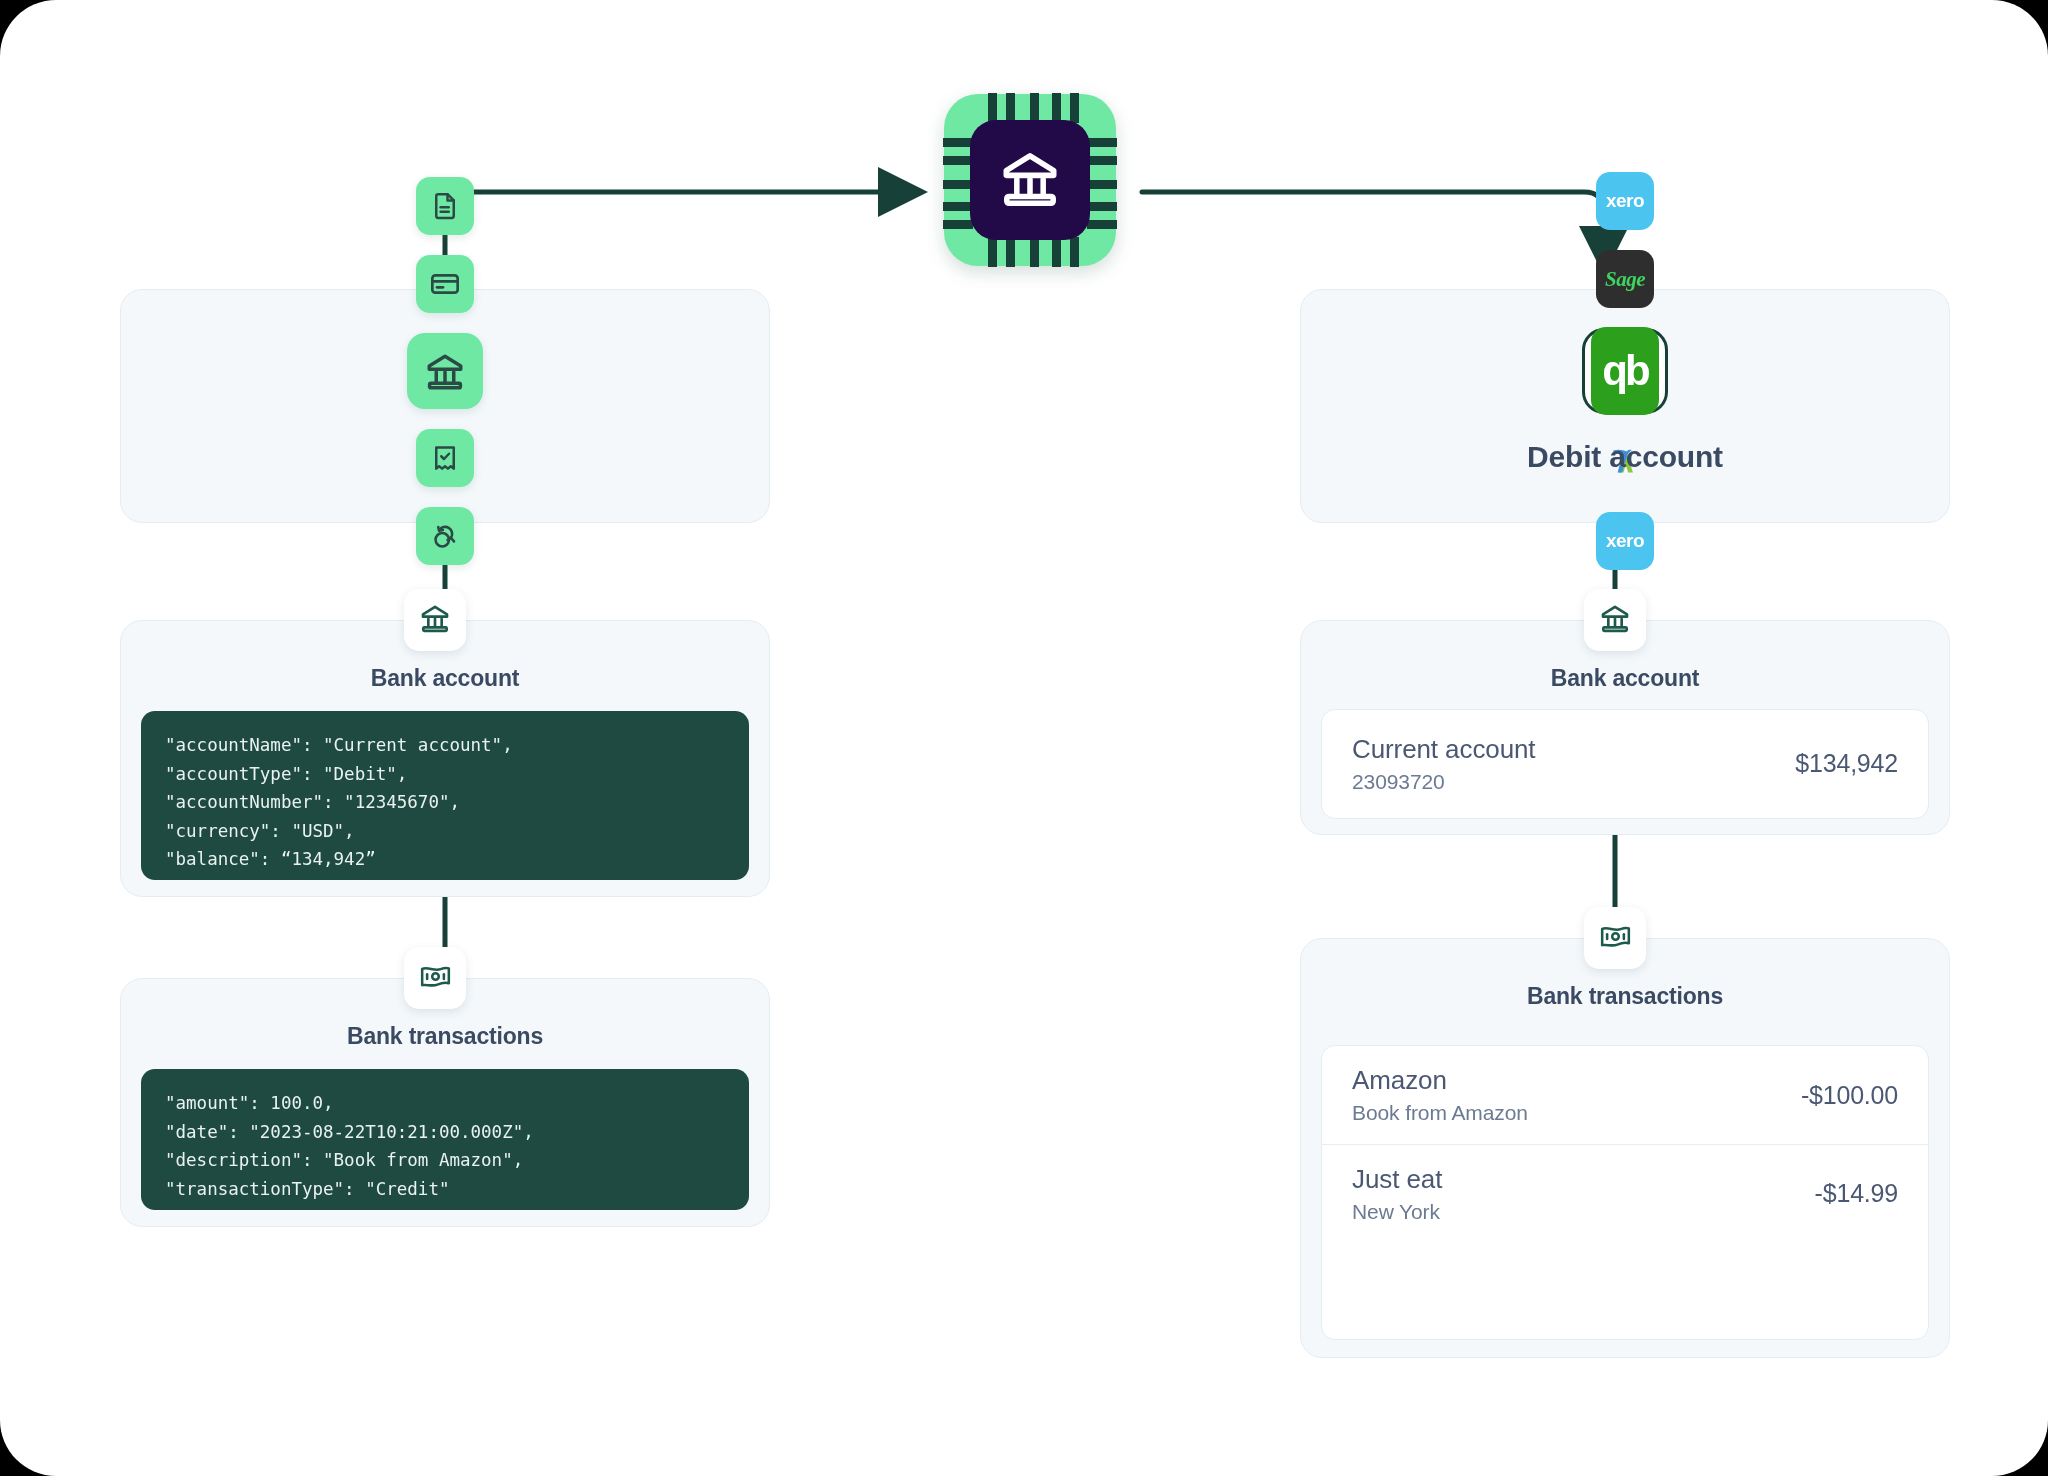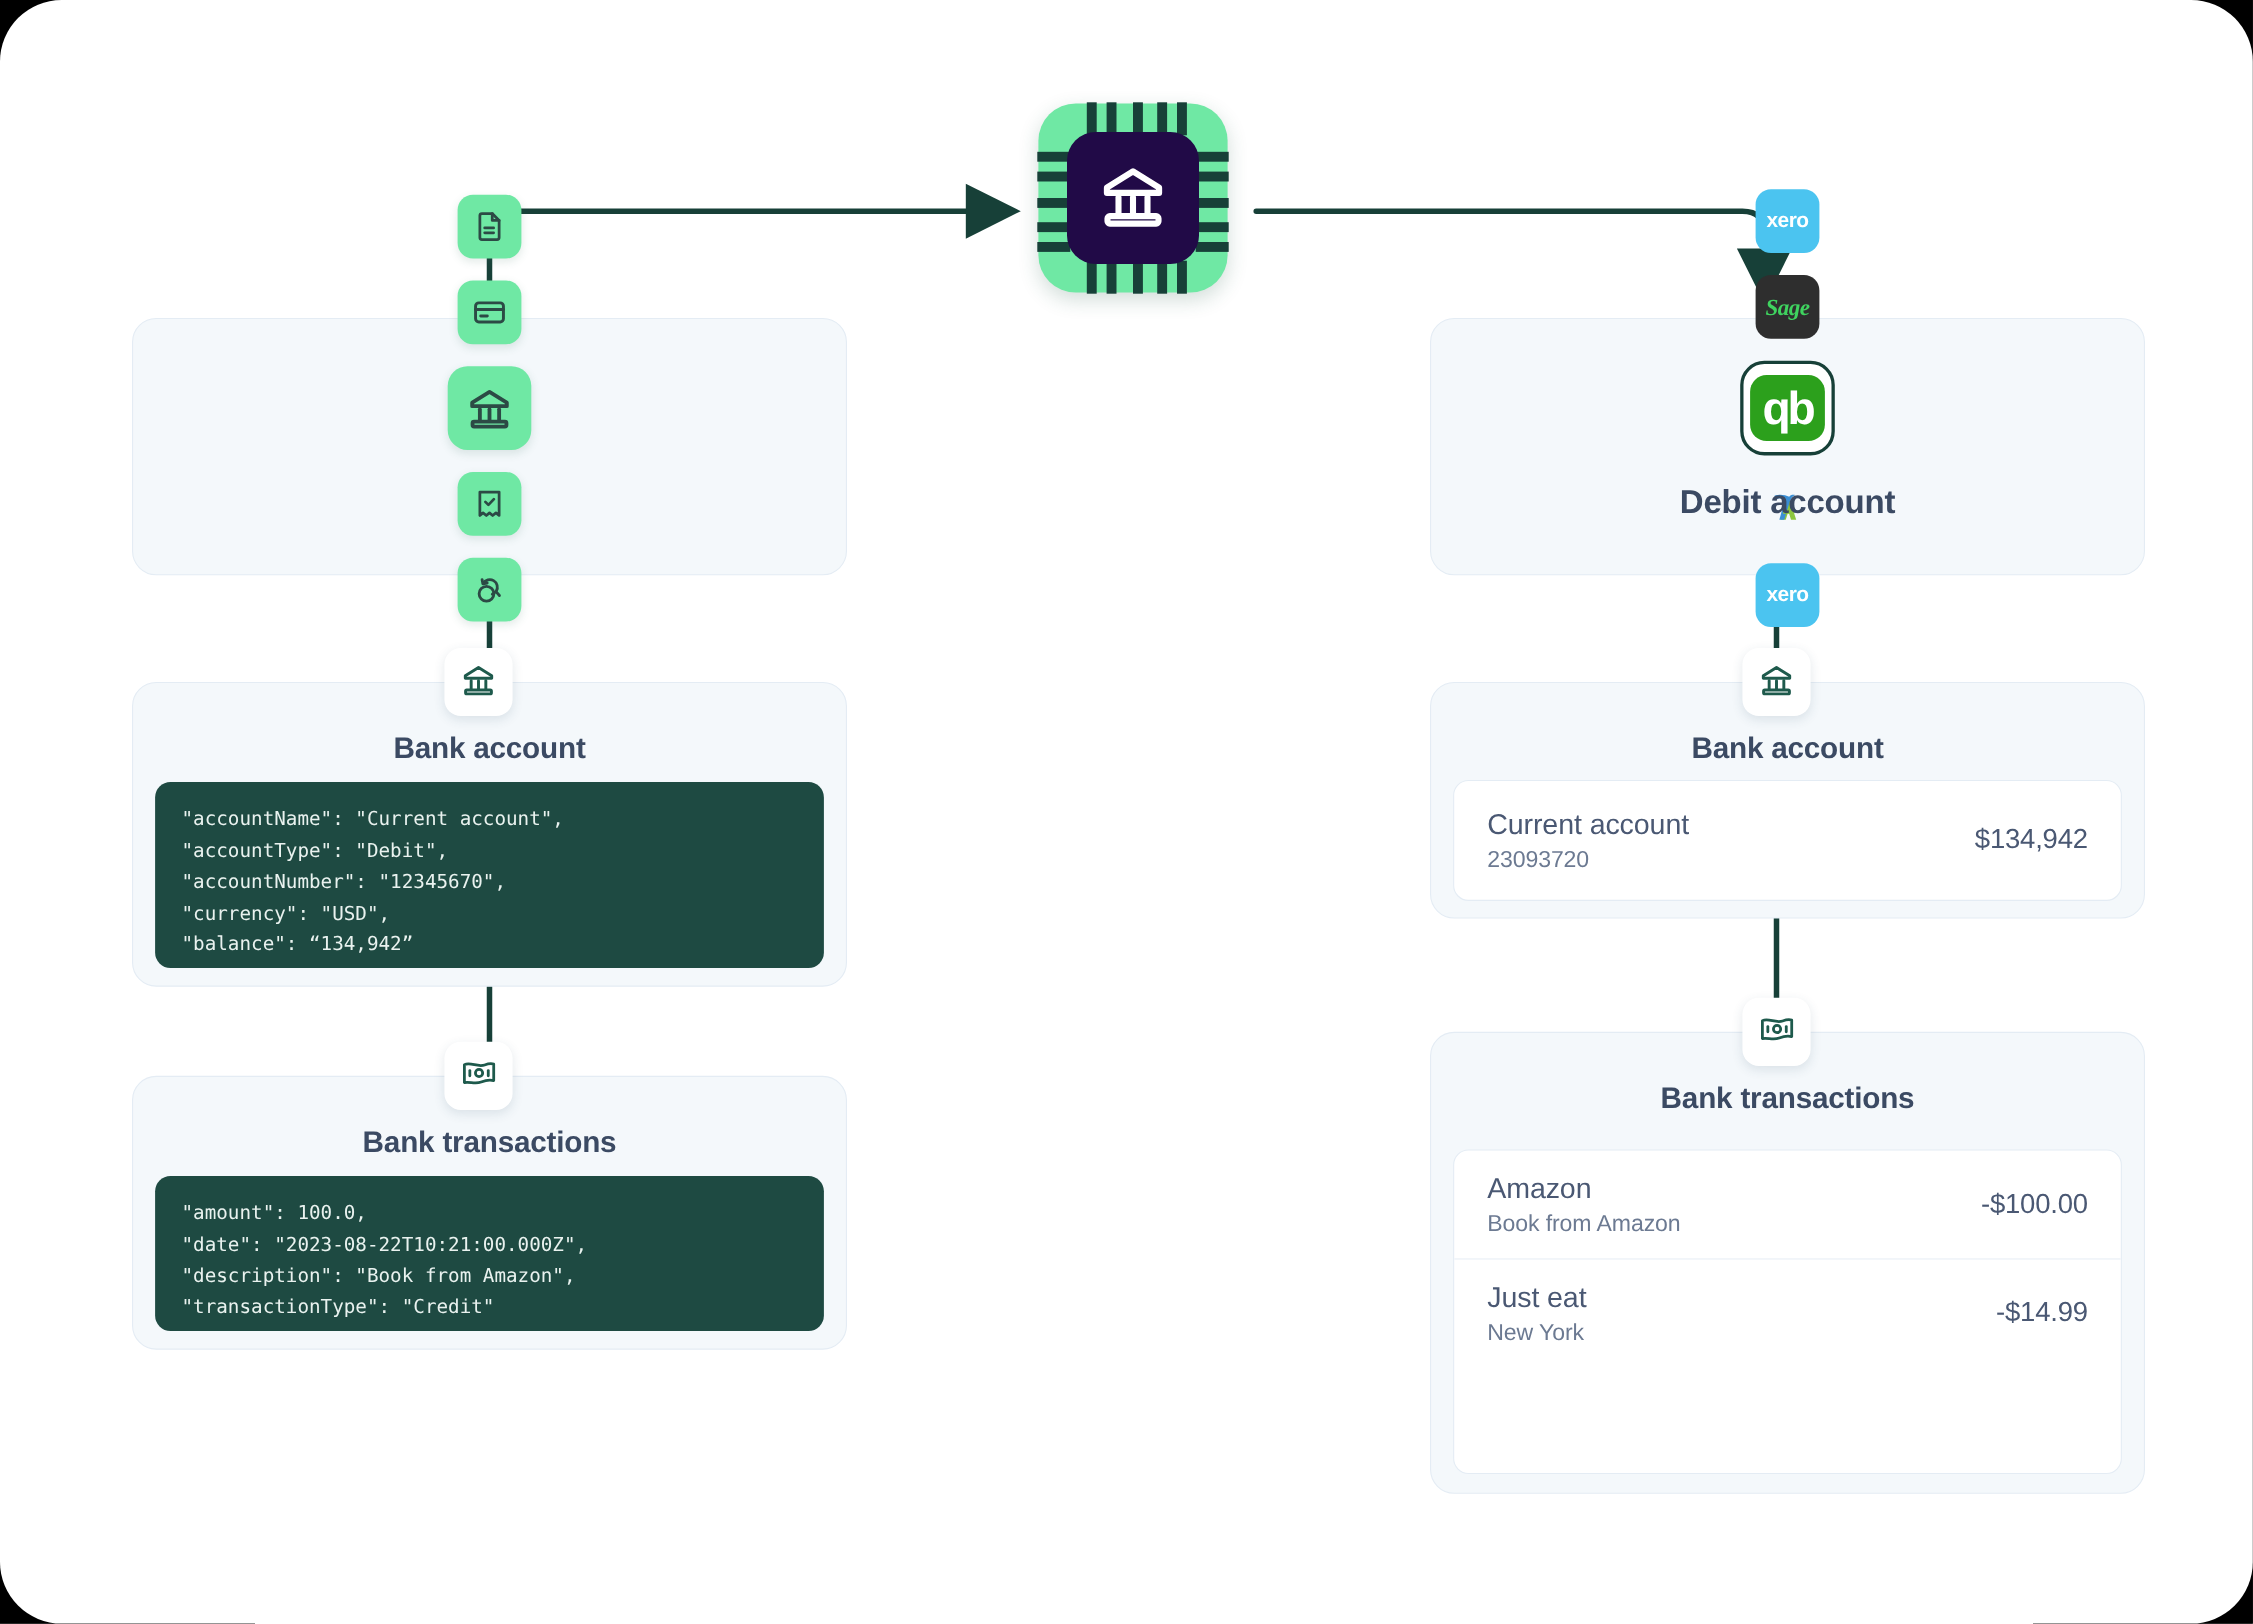--- a/index.html
+++ b/index.html
@@ -104,21 +104,21 @@
     border-radius: 22px;
     border: 3.5px solid #174038;
     background: #ffffff;
     display: flex;
     align-items: center;
     justify-content: center;
     flex: 0 0 auto;
     box-sizing: border-box;
   }
   .brand-qb {
-    width: 68px; height: 60px;
+    width: 68px; height: 88px;
     border-radius: 15px;
     background: #2CA01C;
     display: flex;
     align-items: center;
     justify-content: center;
   }
   .xero-txt {
     color: #ffffff;
     font-size: 19px;
     font-weight: bold;
@@ -177,21 +177,21 @@
   #src-bank-panel  { left: 120px;  top: 620px;  width: 650px; height: 277px; }
   #src-txn-panel   { left: 120px;  top: 978px;  width: 650px; height: 249px; }
   #tgt-bank-panel  { left: 1300px; top: 620px;  width: 650px; height: 215px; }
   #tgt-txn-panel   { left: 1300px; top: 938px;  width: 650px; height: 420px; }
 
   .sub-title {
     position: absolute;
     left: 0; right: 0;
     top: 44px;
     text-align: center;
-    font-size: 27px;
+    font-size: 23px;
     font-weight: bold;
     color: #3B4A63;
     letter-spacing: -0.2px;
   }
 
   
   .edge-badge {
     position: absolute;
     width: 62px; height: 62px;
     border-radius: 15px;

